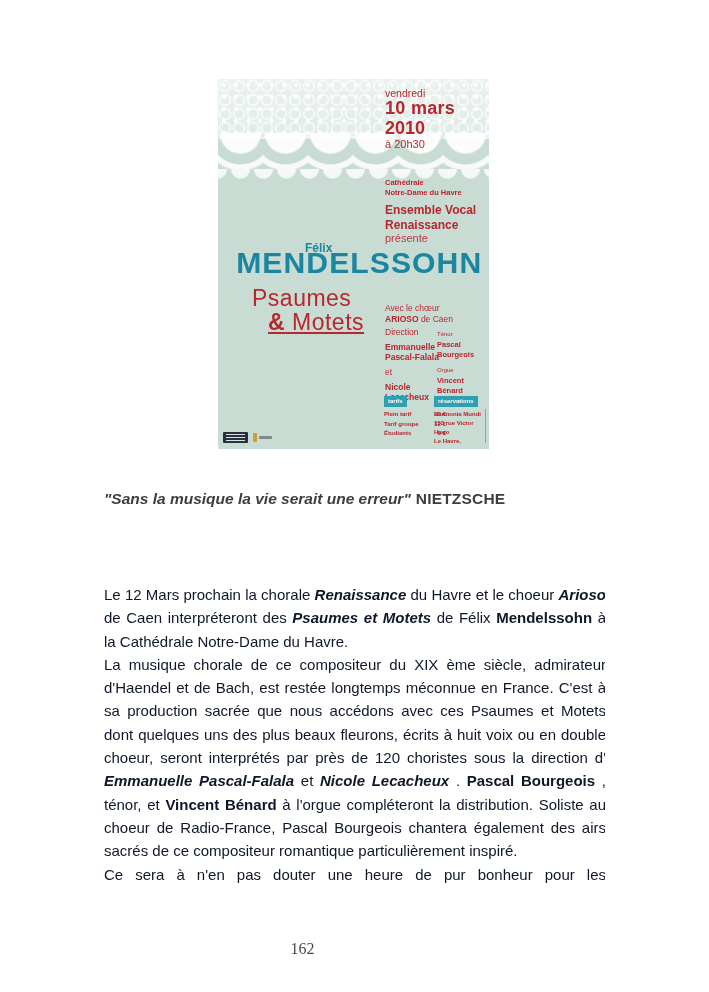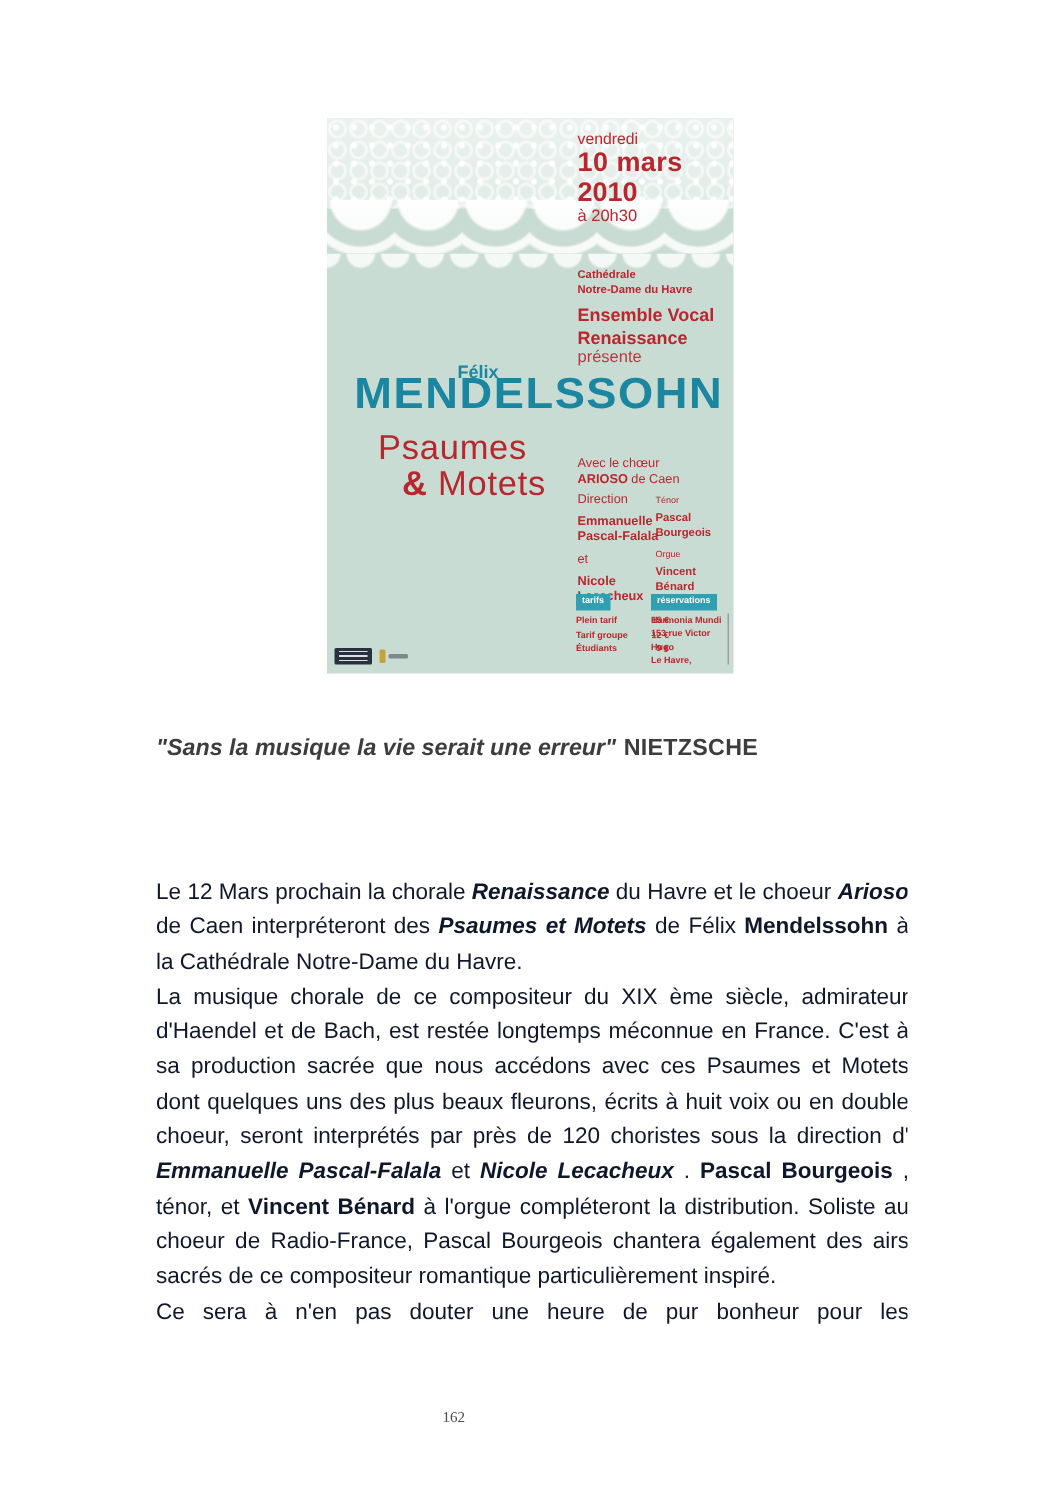--- a/index.html
+++ b/index.html
@@ -37,21 +37,21 @@
   .presenter .soft{font-size:11px;font-weight:400;opacity:.9;}
 
   .felix{position:absolute;left:87px;top:162px;font-size:12px;font-weight:700;text-align:right;}
   .mendelssohn{position:absolute;left:6px;top:170px;width:260px;text-align:center;
         font-size:29px;font-weight:800;letter-spacing:1px;transform:scaleX(1.04);transform-origin:left;
         line-height:1;}
   .mendelssohn-reflect{position:absolute;left:6px;top:198px;width:260px;height:12px;overflow:hidden;
         opacity:.45;}
 
   .work1{position:absolute;left:34px;top:206px;font-size:23px;letter-spacing:.5px;}
-  .work2{position:absolute;left:50px;top:230px;font-size:23px;letter-spacing:.5px;}
+  .work2{position:absolute;left:50px;top:230px;font-size:23px;letter-spacing:.5px;text-decoration:underline;}
   .work2 .amp{font-weight:700;}
 
   .choir{position:absolute;left:167px;top:224px;font-size:8.5px;line-height:1.3;}
   .choir .b{font-weight:700;}
 
   .col-direction{position:absolute;left:167px;top:248px;font-size:8.5px;line-height:1.25;}
   .col-direction .lbl{margin-bottom:4px;}
   .col-direction .b{font-weight:700;}
   .col-direction .et{margin:4px 0;}
   .col-soloists{position:absolute;left:219px;top:252px;font-size:7px;line-height:1.3;}
@@ -79,21 +79,21 @@
   .quote{position:absolute;left:104px;top:490px;width:520px;font-size:15.5px;color:#3d3d3d;margin:0;}
   .quote .q{font-weight:700;font-style:italic;}
   .quote .qa{font-weight:700;margin-left:5px;letter-spacing:.2px;}
 
   .bodytext{position:absolute;left:104px;top:583px;width:502px;font-size:15px;line-height:23.3px;
         color:#0f172a;text-align:justify;}
   .bodytext p{margin:0;}
   .bodytext p.force-just{text-align-last:justify;}
 
   .pagenum{position:absolute;left:0;right:0;top:940px;text-align:center;
-        font-family:"Liberation Serif",serif;font-size:10px;color:#4a4a4a;}
+        font-family:"Liberation Serif",serif;font-size:16px;color:#4a4a4a;}
 </style>
 </head>
 <body>
 
 <div class="page">
 
   <div class="poster">
     <div class="lace"></div>
     <div class="lace-scallops"></div>
     <div class="lace-fans"></div>

